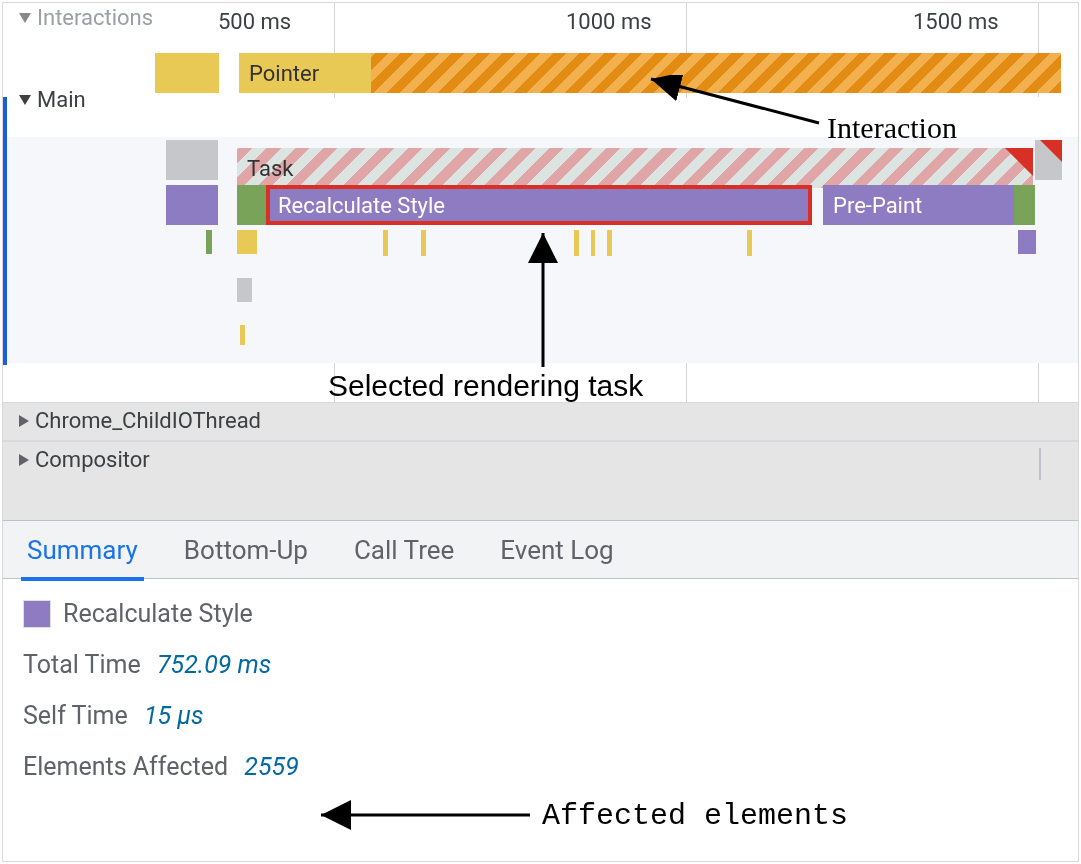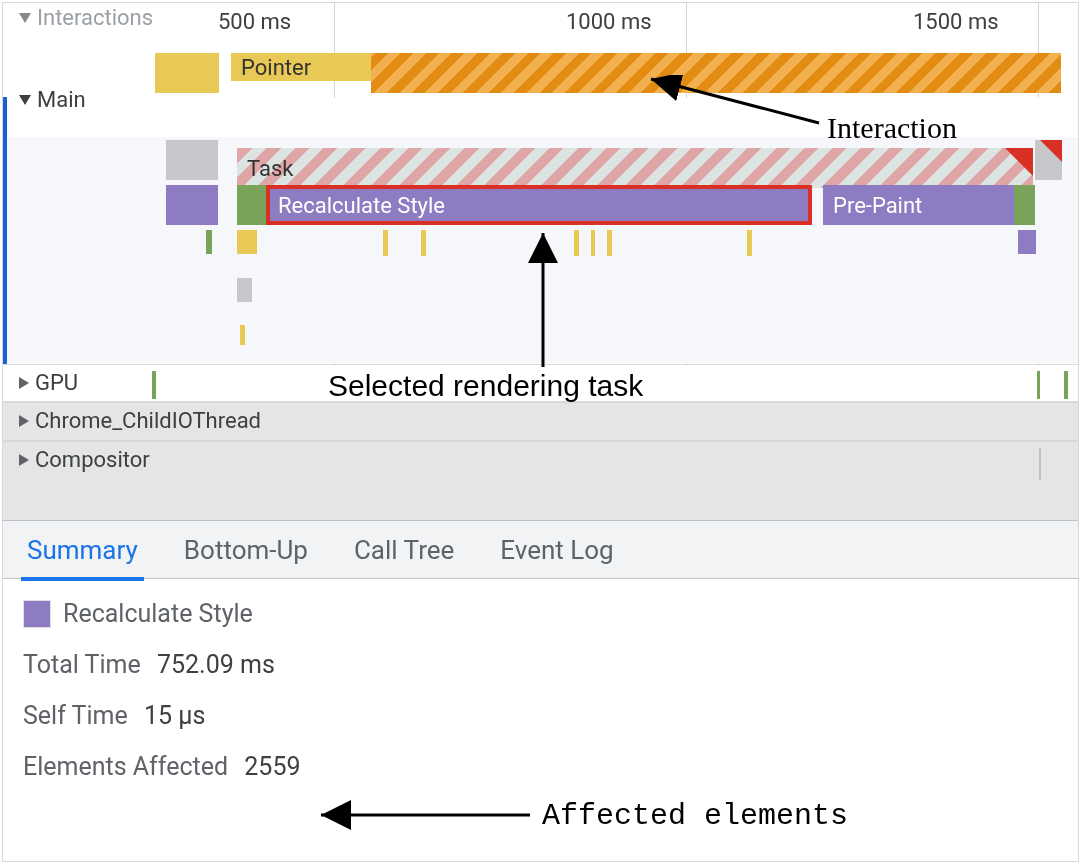--- a/index.html
+++ b/index.html
@@ -180,21 +180,21 @@
     top: 578px;
     bottom: 0;
     padding: 18px 20px;
     color: #5f6368;
     font-size: 25px;
   }
   .summary-title-row { display: flex; align-items: center; gap: 12px; margin-bottom: 22px; }
   .summary-swatch { width: 28px; height: 28px; background: #8e7cc3; border: 1px solid #e0e0e0; }
   .summary-row { margin-bottom: 22px; }
   .summary-row .label { color: #5f6368; display: inline-block; text-align: right; }
-  .summary-row .value { color: #404040; display: inline-block; margin-left: 10px; }
+  .summary-row .value { color: #0369a1; display: inline-block; margin-left: 10px; font-style: italic; }
 
   
   .annotation {
     position: absolute;
     font-size: 30px;
     font-family: Arial, sans-serif;
     color: #000;
     pointer-events: none;
     font-weight: 400;
   }
@@ -219,21 +219,21 @@
     <span class="time-tick" style="left:563px">1000 ms</span>
     <span class="time-tick" style="left:910px">1500 ms</span>
   </div>
 
   <div class="track-header muted" style="top:2px;">
     <span class="chev"></span>
     <span>Interactions</span>
   </div>
 
   <div class="bar yellow" style="top:50px; left:152px; width:64px; height:40px;"></div>
-  <div class="bar yellow" style="top:50px; left:228px; width:140px; height:28px;">
+  <div class="bar yellow" style="top:50px; left:236px; width:140px; height:40px;">
     <span class="bar-label">Pointer</span>
   </div>
   <div class="bar orange-stripes" style="top:50px; left:368px; width:690px; height:40px;"></div>
 
   <div class="main-track" style="top:95px; height:265px;"></div>
   <div class="blue-selection" style="top:94px; height:268px;"></div>
   <div class="white-bg" style="position:absolute; top:95px; left:4px; right:0; height:39px;"></div>
   <div class="track-header" style="top:84px;">
     <span class="chev black"></span>
     <span>Main</span>
@@ -265,29 +265,20 @@
   <div class="bar yellow-thin" style="top:227px; left:571px; width:5px; height:26px;"></div>
   <div class="bar yellow-thin" style="top:227px; left:588px; width:4px; height:26px;"></div>
   <div class="bar yellow-thin" style="top:227px; left:604px; width:5px; height:26px;"></div>
   <div class="bar yellow-thin" style="top:227px; left:744px; width:5px; height:26px;"></div>
   <div class="bar purple" style="top:227px; left:1015px; width:18px; height:24px;"></div>
 
   <div class="bar grey" style="top:275px; left:234px; width:15px; height:24px;"></div>
 
   <div class="bar yellow-thin" style="top:322px; left:237px; width:5px; height:20px;"></div>
 
-  <div class="track-row gpu-row" style="top:361px;">
-    <div class="track-header" style="top:5px; padding-left:16px;">
-      <span class="chev right"></span>
-      <span>GPU</span>
-    </div>
-    <div class="bar green" style="top:6px; left:149px; width:4px; height:28px;"></div>
-    <div class="bar green" style="top:6px; left:1034px; width:3px; height:28px;"></div>
-    <div class="bar green" style="top:6px; left:1061px; width:4px; height:28px;"></div>
-  </div>
 
   <div class="track-row" style="top:399px;">
     <div class="track-header" style="top:5px;">
       <span class="chev right"></span>
       <span>Chrome_ChildIOThread</span>
     </div>
   </div>
 
   <div class="track-row" style="top:438px; border-bottom:none; height:79px;">
     <div class="track-header" style="top:5px;">

